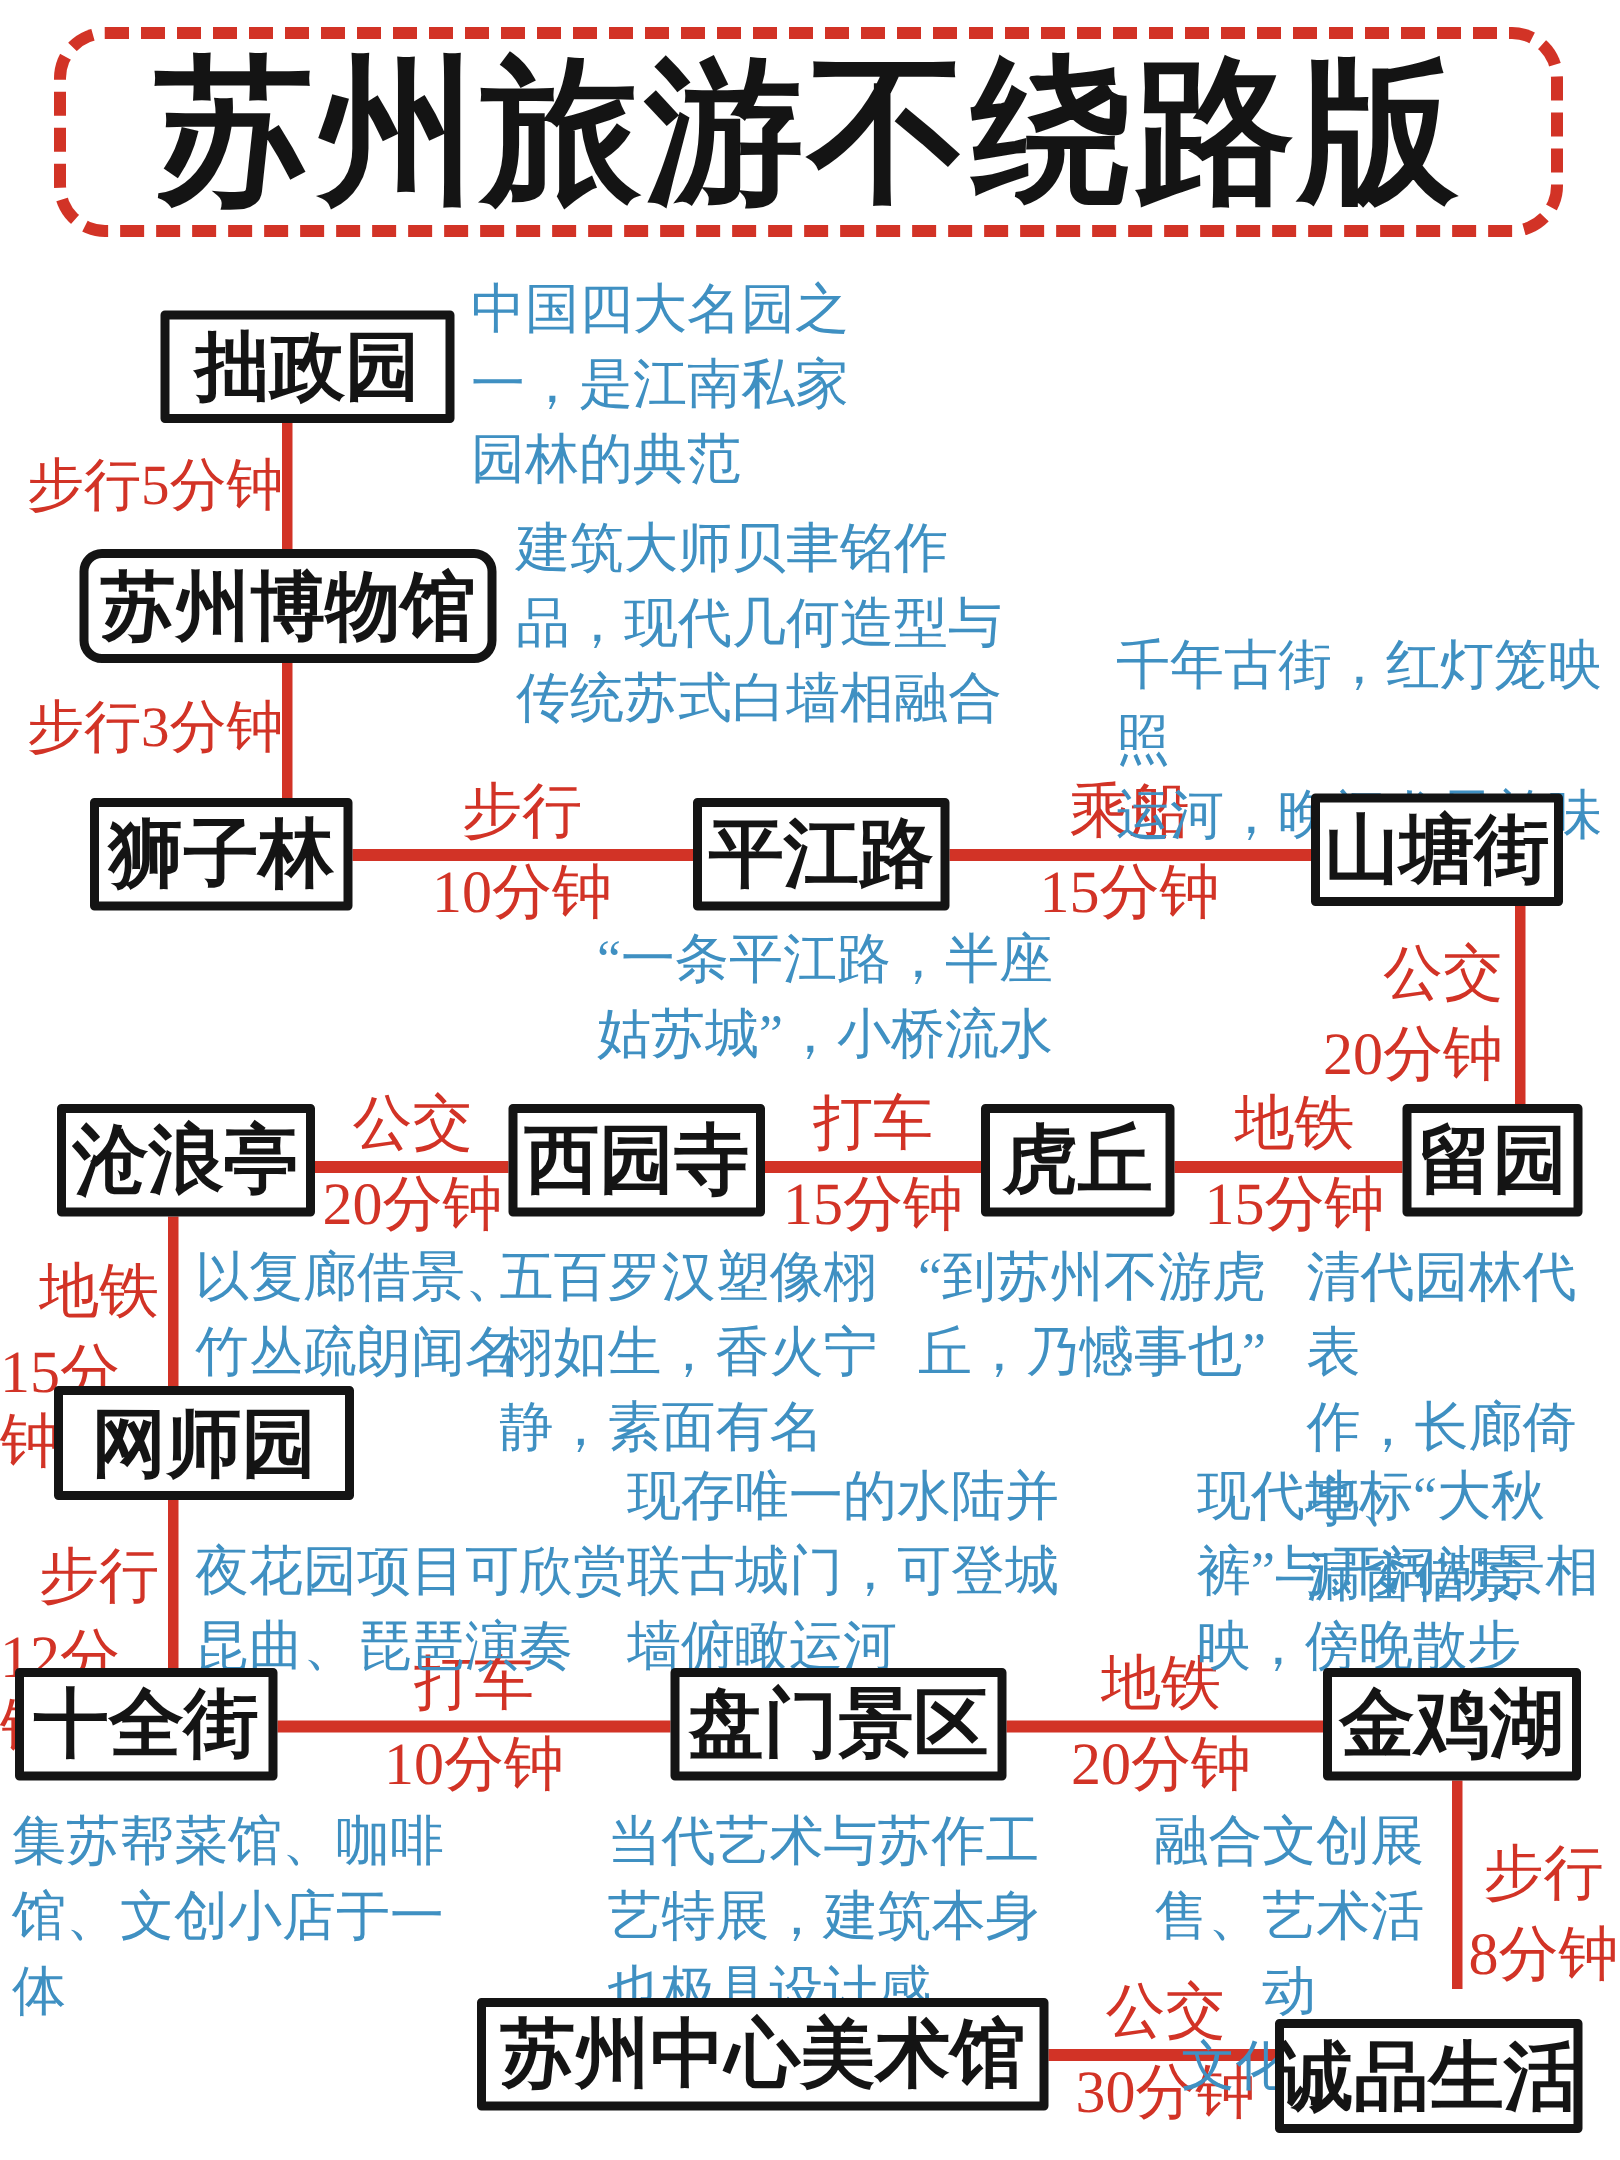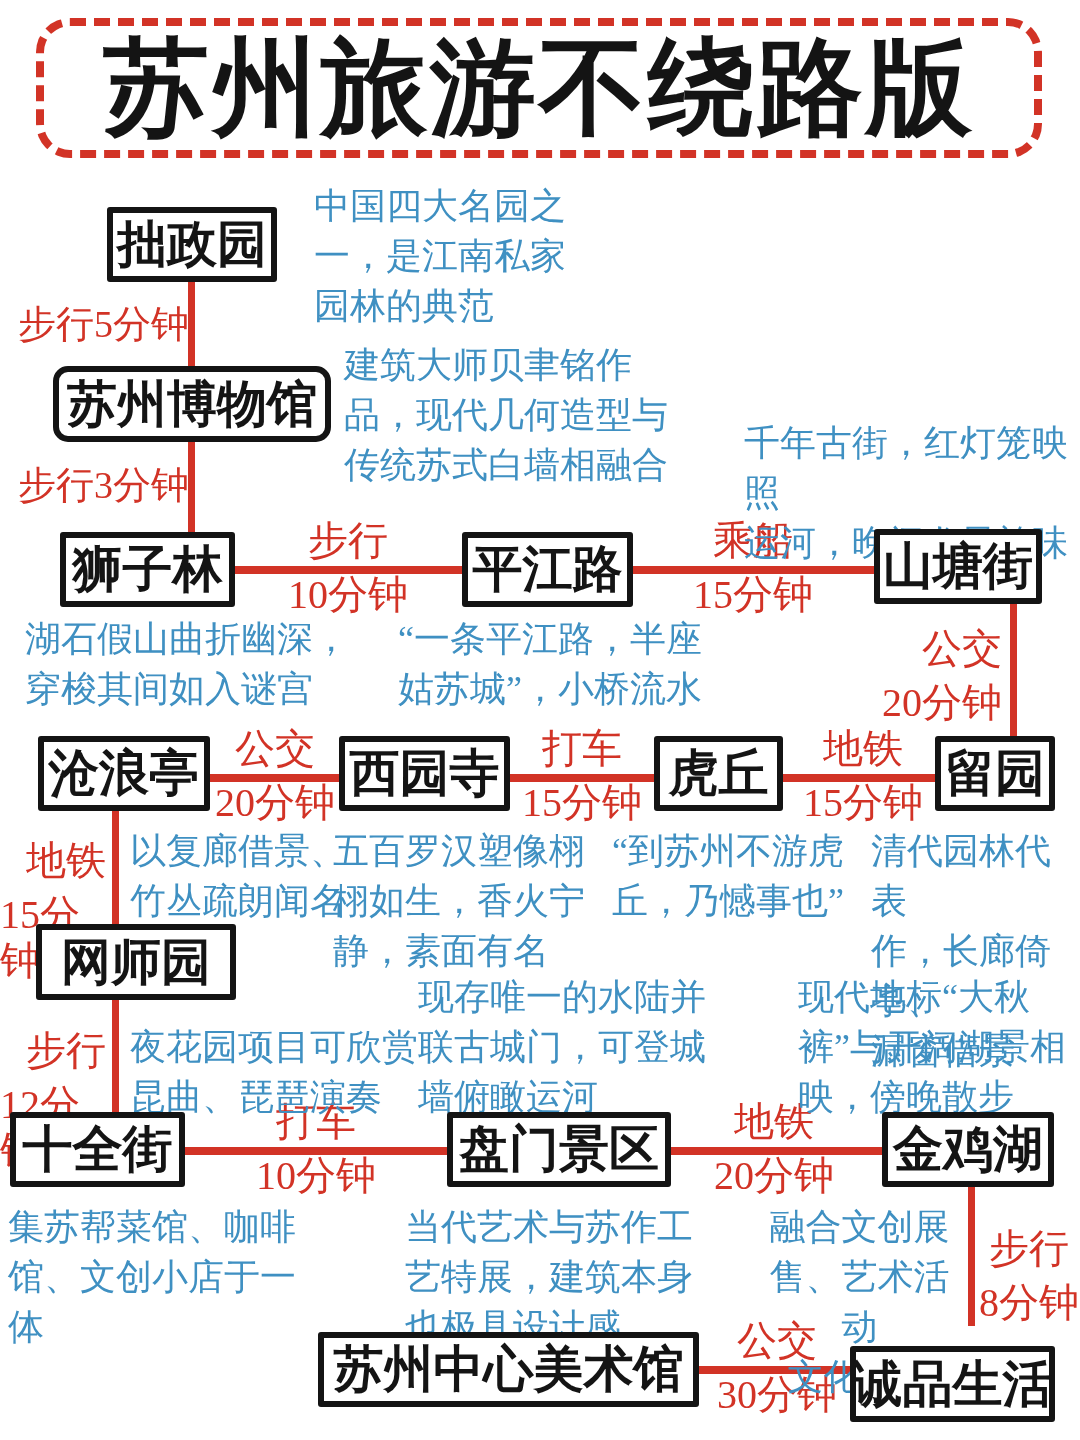--- a/index.html
+++ b/index.html
@@ -96,21 +96,21 @@
   <div class="line" style="left:783px;top:774px;width:152px;height:8px;"></div>
   <div class="line" style="left:510px;top:774px;width:144px;height:8px;"></div>
   <div class="line" style="left:210px;top:774px;width:129px;height:8px;"></div>
   <div class="line" style="left:112px;top:811px;width:7px;height:113px;"></div>
   <div class="line" style="left:112px;top:1000px;width:7px;height:112px;"></div>
   <div class="line" style="left:185px;top:1147px;width:262px;height:8px;"></div>
   <div class="line" style="left:671px;top:1147px;width:211px;height:8px;"></div>
   <div class="line" style="left:968px;top:1187px;width:7px;height:139px;"></div>
   <div class="line" style="left:699px;top:1366px;width:151px;height:8px;"></div>
 
-  <div class="node" style="left:107px;top:207px;width:170px;height:75px;">拙政园</div>
+  <div class="node" style="left:107px;top:207px;width:196px;height:75px;">拙政园</div>
   <div class="node" style="left:53px;top:366px;width:278px;height:76px;border-radius:15px;">苏州博物馆</div>
   <div class="node" style="left:60px;top:532px;width:175px;height:75px;">狮子林</div>
   <div class="node" style="left:462px;top:532px;width:171px;height:75px;">平江路</div>
   <div class="node" style="left:874px;top:529px;width:168px;height:75px;">山塘街</div>
   <div class="node" style="left:38px;top:736px;width:172px;height:75px;">沧浪亭</div>
   <div class="node" style="left:339px;top:736px;width:171px;height:75px;">西园寺</div>
   <div class="node" style="left:654px;top:736px;width:129px;height:75px;text-align:center;">虎丘</div>
   <div class="node" style="left:935px;top:736px;width:120px;height:75px;">留园</div>
   <div class="node" style="left:36px;top:924px;width:200px;height:76px;">网师园</div>
   <div class="node" style="left:10px;top:1112px;width:175px;height:75px;">十全街</div>
@@ -175,22 +175,20 @@
     <span>公交</span>
       <span>30分钟</span>
   </div>
 
   <div class="desc" style="left:290px;top:181px;margin-left:24px;">中国四大名园之
 一，是江南私家
 园林的典范</div>
   <div class="desc" style="left:344px;top:340px;">建筑大师贝聿铭作
 品，现代几何造型与
 传统苏式白墙相融合</div>
-  <div class="desc" style="left:25px;top:614px;">湖石假山曲折幽深，
-穿梭其间如入谜宫</div>
   <div class="desc" style="left:398px;top:614px;">“一条平江路，半座
 姑苏城”，小桥流水</div>
   <div class="desc" style="left:744px;top:418px;">千年古街，红灯笼映照
 运河，晚间尤显韵味</div>
   <div class="desc" style="left:130px;top:826px;">以复廊借景、
 竹丛疏朗闻名</div>
   <div class="desc" style="left:333px;top:826px;">五百罗汉塑像栩
 栩如生，香火宁
 静，素面有名</div>
   <div class="desc" style="left:612px;top:826px;">“到苏州不游虎

